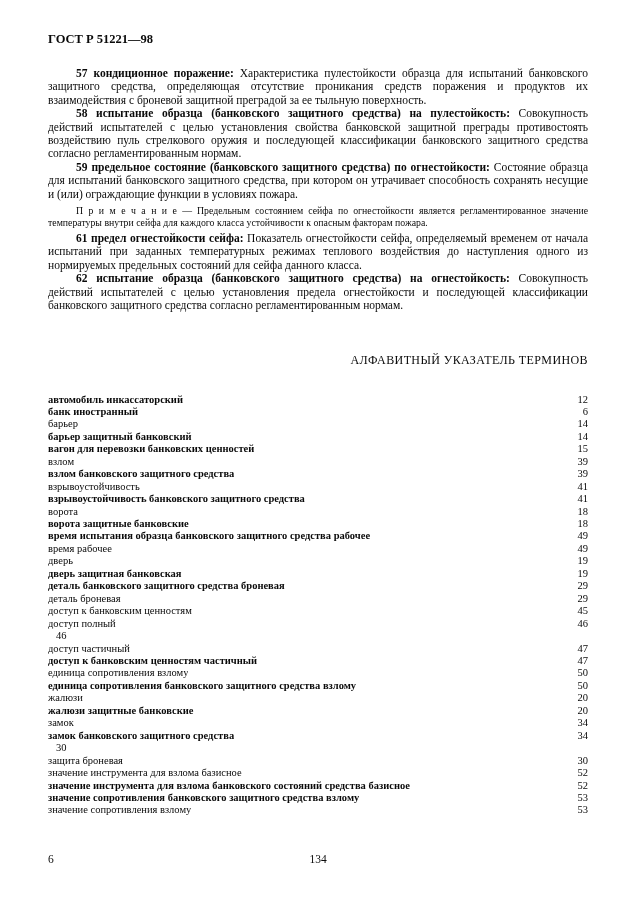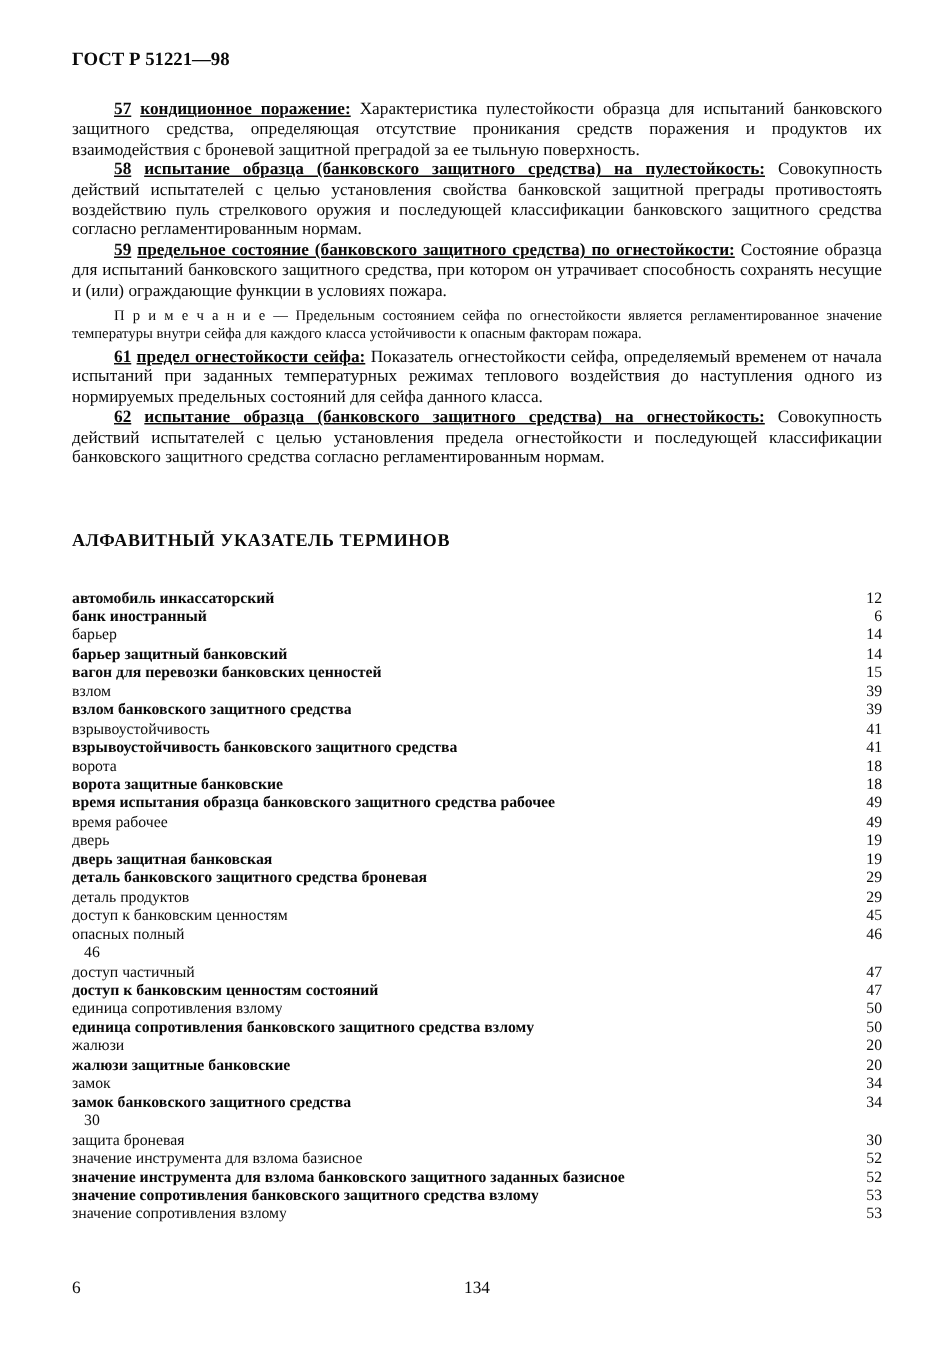--- a/index.html
+++ b/index.html
@@ -18,34 +18,34 @@
     font-size:12.5px;
     margin:2px 0 20px 0;
   }
   .def {
     margin:0;
     font-size:11.5px;
     line-height:13.4px;
     text-align:justify;
     text-indent:28px;
   }
-  .def .num, .def .term { font-weight:bold;text-decoration:underline; }
+  .def .num, .def .term { font-weight:bold; }
   .note {
     margin:4px 0 4px 0;
     font-size:9.8px;
     line-height:11.5px;
     text-align:justify;
     text-indent:28px;
   }
   .note .note-label { letter-spacing:0.2px; }
   .index-title {
     margin:40px 0 26px 0;
-    text-align:left;
+    text-align:right;
     font-size:12px;
-    font-weight:bold;
+    font-weight:normal;
     letter-spacing:0.4px;
   }
   .index-list { margin:0; }
   .index-row {
     display:flex;
     justify-content:space-between;
     align-items:baseline;
     font-size:10.5px;
     line-height:12.45px;
     white-space:nowrap;
@@ -143,40 +143,40 @@
       </div>
       <div class="index-row bold">
         <span class="index-term">дверь защитная банковская</span>
         <span class="index-page">19</span>
       </div>
       <div class="index-row bold">
         <span class="index-term">деталь банковского защитного средства броневая</span>
         <span class="index-page">29</span>
       </div>
       <div class="index-row">
-        <span class="index-term">деталь продуктов</span>
+        <span class="index-term">деталь броневая</span>
         <span class="index-page">29</span>
       </div>
       <div class="index-row">
         <span class="index-term">доступ к банковским ценностям</span>
         <span class="index-page">45</span>
       </div>
       <div class="index-row">
-        <span class="index-term">опасных полный</span>
+        <span class="index-term">доступ полный</span>
         <span class="index-page">46</span>
       </div>
       <div class="index-row bold">
         <span class="index-page">46</span>
       </div>
       <div class="index-row">
         <span class="index-term">доступ частичный</span>
         <span class="index-page">47</span>
       </div>
       <div class="index-row bold">
-        <span class="index-term">доступ к банковским ценностям состояний</span>
+        <span class="index-term">доступ к банковским ценностям частичный</span>
         <span class="index-page">47</span>
       </div>
       <div class="index-row">
         <span class="index-term">единица сопротивления взлому</span>
         <span class="index-page">50</span>
       </div>
       <div class="index-row bold">
         <span class="index-term">единица сопротивления банковского защитного средства взлому</span>
         <span class="index-page">50</span>
       </div>
@@ -201,21 +201,21 @@
       </div>
       <div class="index-row">
         <span class="index-term">защита броневая</span>
         <span class="index-page">30</span>
       </div>
       <div class="index-row">
         <span class="index-term">значение инструмента для взлома базисное</span>
         <span class="index-page">52</span>
       </div>
       <div class="index-row bold">
-        <span class="index-term">значение инструмента для взлома банковского защитного заданных базисное</span>
+        <span class="index-term">значение инструмента для взлома банковского состояний средства базисное</span>
         <span class="index-page">52</span>
       </div>
       <div class="index-row bold">
         <span class="index-term">значение сопротивления банковского защитного средства взлому</span>
         <span class="index-page">53</span>
       </div>
       <div class="index-row">
         <span class="index-term">значение сопротивления взлому</span>
         <span class="index-page">53</span>
       </div>

